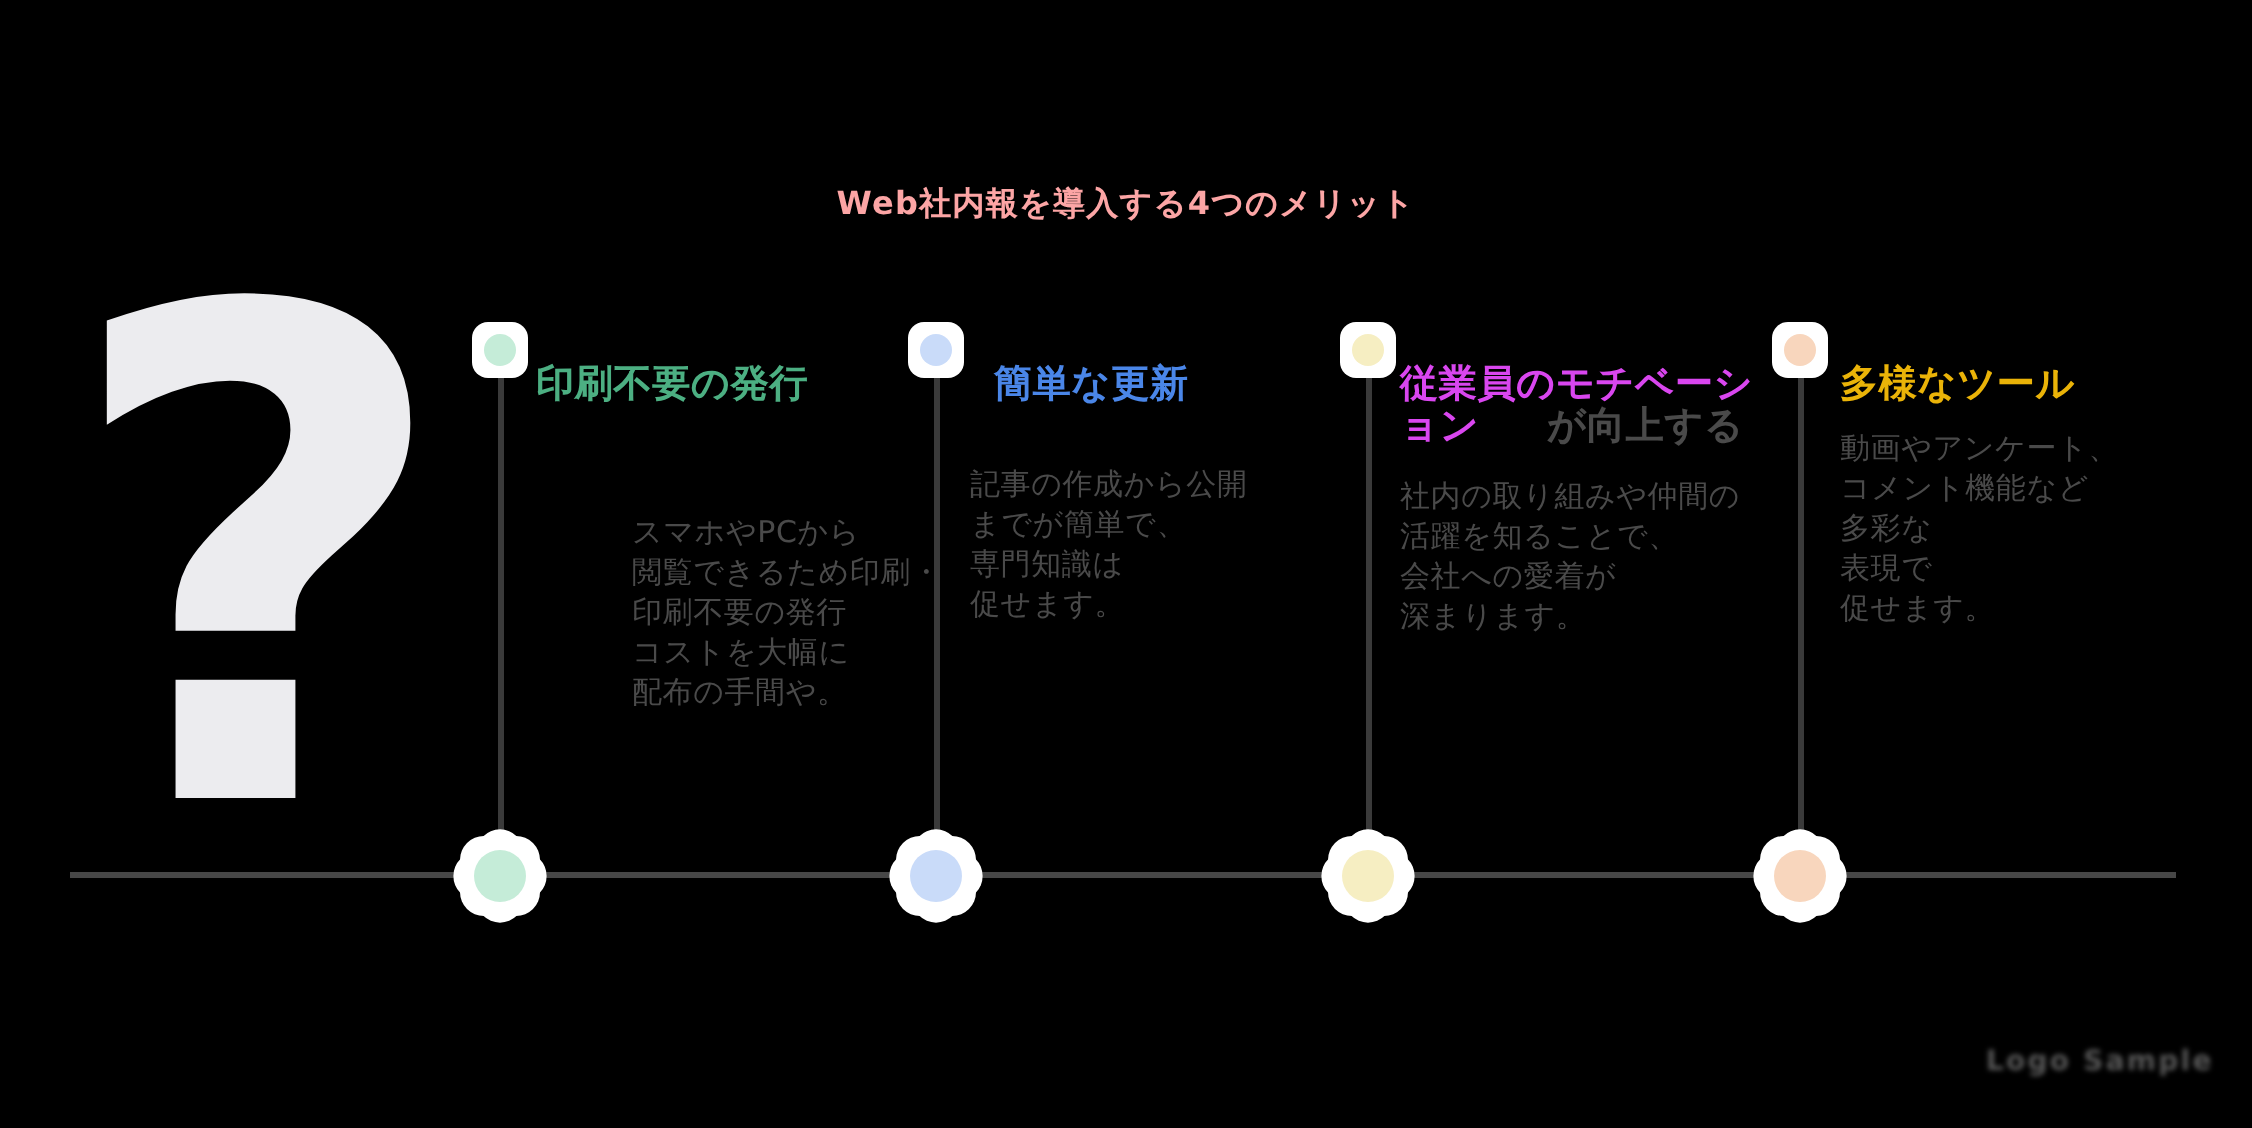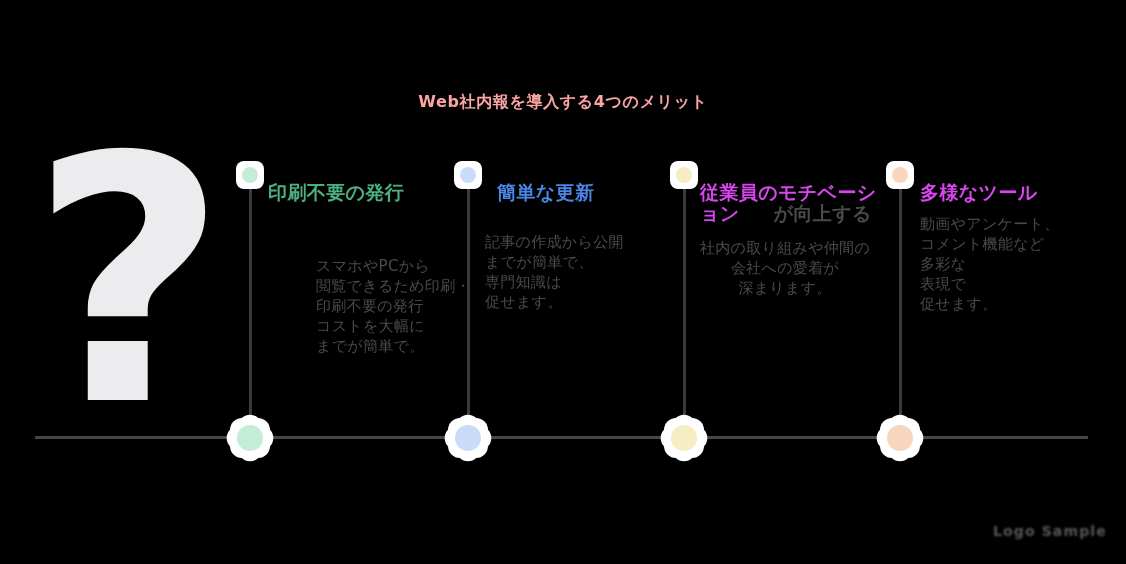--- a/index.html
+++ b/index.html
@@ -29,21 +29,21 @@
     position:absolute;inset:3px;background:#fff;border-radius:12px;
   }
   .node .sq2{transform:rotate(45deg);}
   .node .dot{
     position:absolute;left:10px;top:10px;width:26px;height:26px;border-radius:50%;
   }
   .heading{
     position:absolute;top:182px;font-size:19px;font-weight:bold;letter-spacing:.02em;line-height:21px;
   }
   .heading .suffix{color:#4a4a4a;margin-left:34px;}
-  .c-green{color:#4caf82;} .c-blue{color:#4a86e8;} .c-yellow{color:#d946ef;} .c-orange{color:#d946ef;}
+  .c-green{color:#4caf82;} .c-blue{color:#4a86e8;} .c-yellow{color:#d946ef;} .c-orange{color:#eab308;}
   .b-green{background:#c5ecd8;} .b-blue{background:#c9dbf9;} .b-yellow{background:#f6eec2;} .b-orange{background:#f8d6bd;}
   .body{position:absolute;font-size:15px;color:#4a4a4a;line-height:20px;letter-spacing:.02em;}
   .watermark{
     position:absolute;left:993px;top:523px;font-size:14px;font-weight:bold;color:#585858;
     letter-spacing:.08em;filter:blur(1.2px);
   }
 </style>
 </head>
 <body>
 
@@ -58,21 +58,21 @@
   <div class="vline" style="left:249px;"></div>
   <div class="top-badge" style="left:236px;">
     <div class="dot b-green"></div>
   </div>
   <div class="heading c-green" style="left:268px;">印刷不要の発行</div>
   <div class="body" style="left:268px;top:256px;margin-left:48px;">
     <div>スマホやPCから</div>
     <div>閲覧できるため印刷・</div>
     <div>印刷不要の発行</div>
     <div>コストを大幅に</div>
-    <div>までが簡単で。</div>
+    <div>配布の手間や。</div>
   </div>
   <div class="node" style="left:227px;">
     <div class="sq"></div>
     <div class="sq2"></div>
     <div class="dot b-green"></div>
   </div>
 
   <div class="vline" style="left:467px;"></div>
   <div class="top-badge" style="left:454px;">
     <div class="dot b-blue"></div>
@@ -90,22 +90,23 @@
     <div class="dot b-blue"></div>
   </div>
 
   <div class="vline" style="left:683px;"></div>
   <div class="top-badge" style="left:670px;">
     <div class="dot b-yellow"></div>
   </div>
   <div class="heading" style="left:700px;width:186px;">
     <span class="c-yellow">従業員のモチベーション</span><span class="suffix">が向上する</span>
   </div>
-  <div class="body" style="left:700px;top:238px;text-align:center;">
+  <div class="body" style="left:700px;top:238px;">
     <div>社内の取り組みや仲間の</div>
+    <div>活躍を知ることで、</div>
     <div>会社への愛着が</div>
     <div>深まります。</div>
   </div>
   <div class="node" style="left:661px;">
     <div class="sq"></div>
     <div class="sq2"></div>
     <div class="dot b-yellow"></div>
   </div>
 
   <div class="vline" style="left:899px;"></div>

